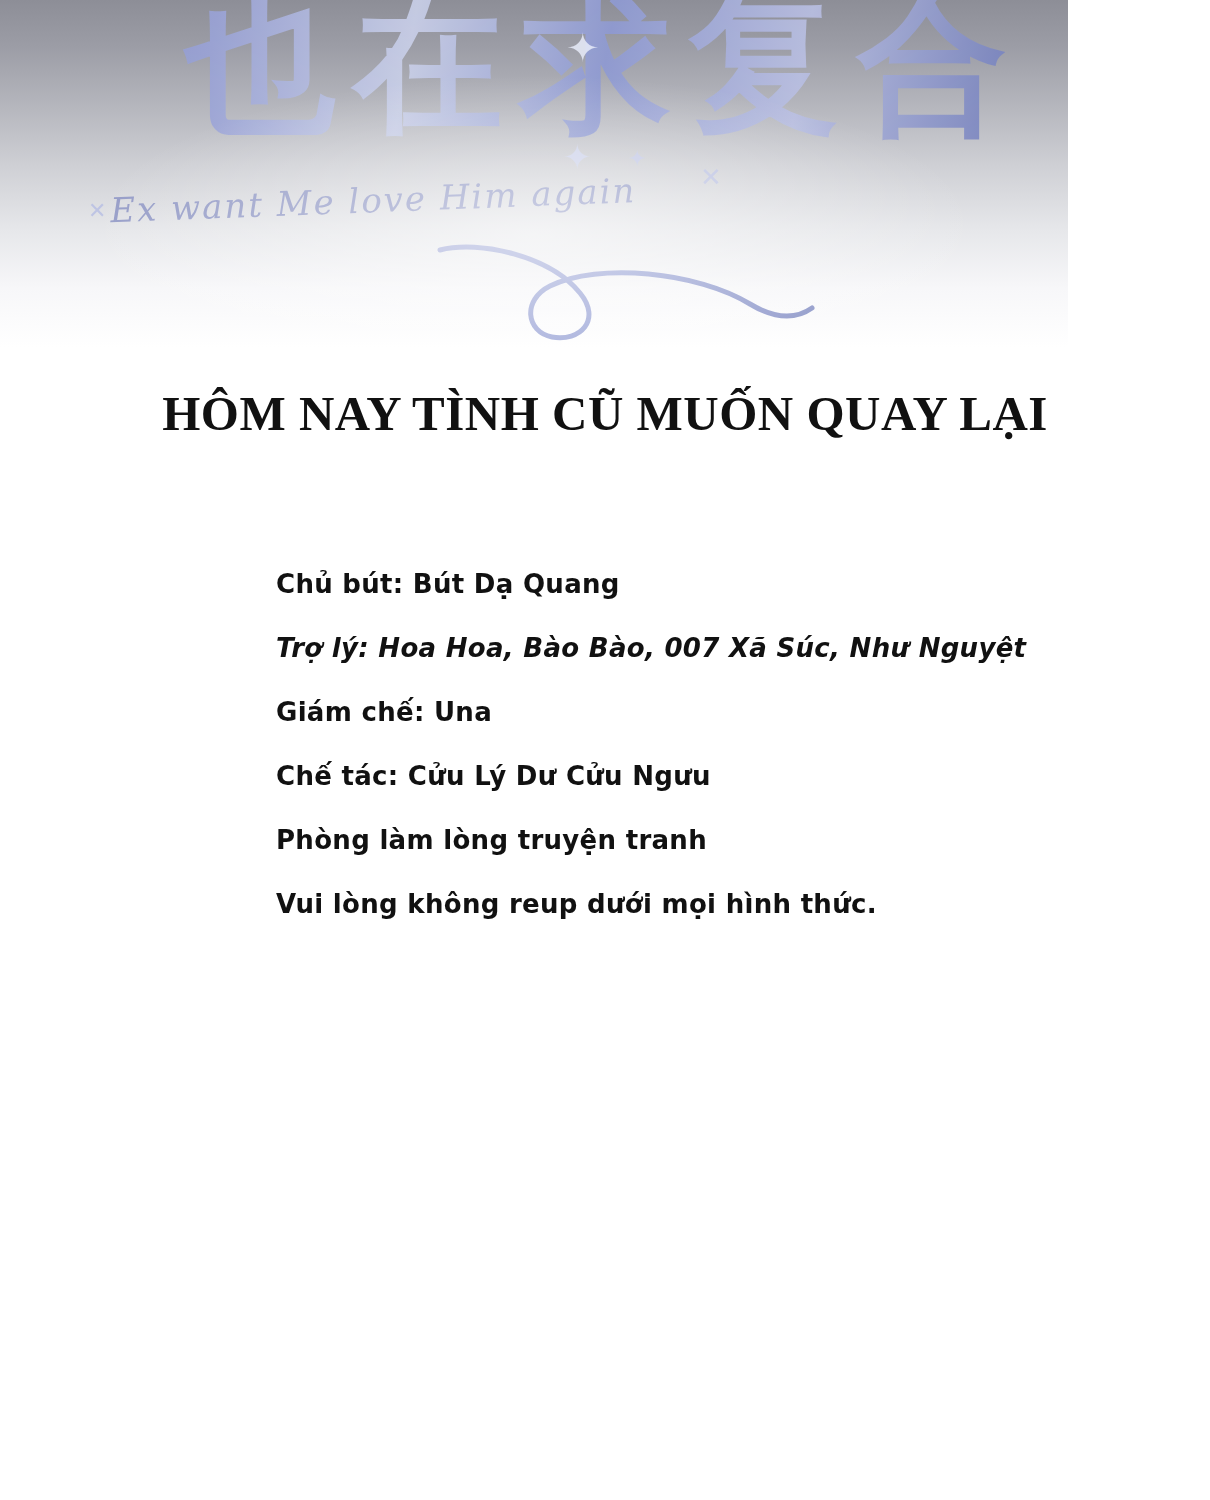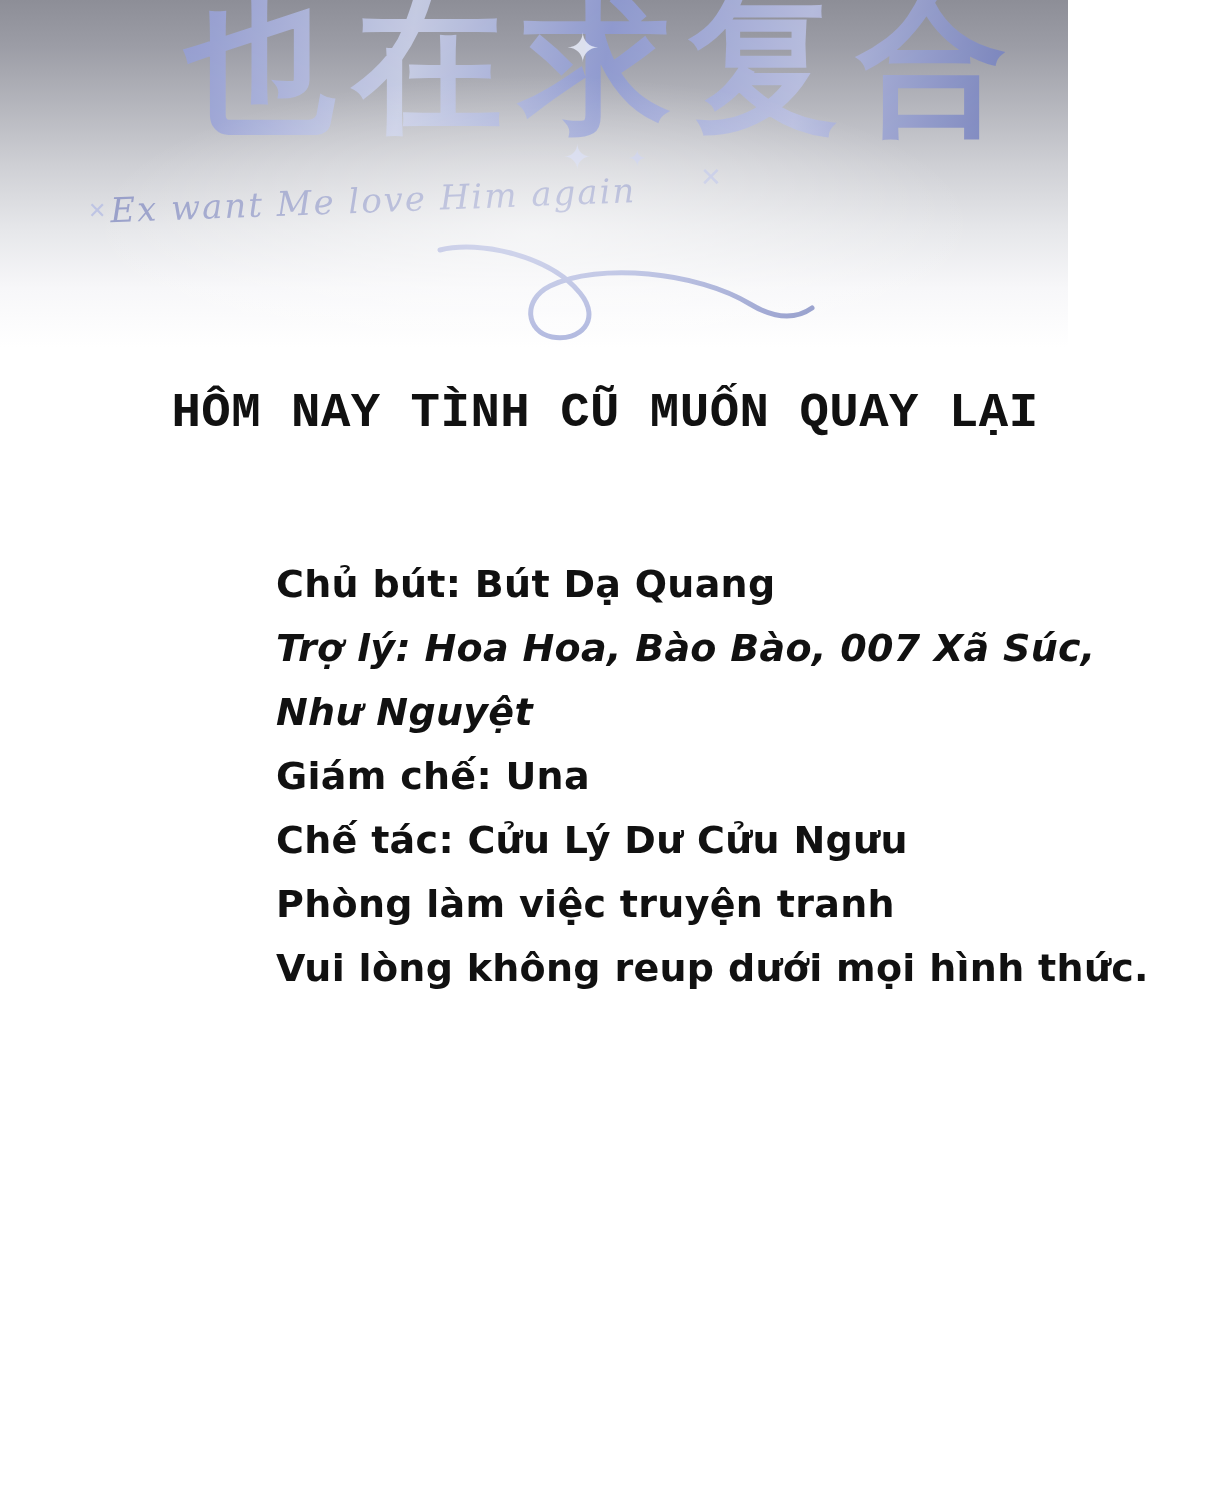--- a/index.html
+++ b/index.html
@@ -112,39 +112,39 @@
   .sparkle.s4 { left: 628px; top: 148px; font-size: 22px; color:#c3c9e9;}
   .sparkle.s5 { left: 700px; top: 164px; font-size: 26px; color:#b9c0e4;}
 
   
   .main-title {
     position: absolute;
     top: 385px;
     left: 0;
     width: 1210px;
     text-align: center;
-    font-family: Liberation Mono, monospace;
+    font-family: Liberation Serif, serif;
     font-weight: 700;
     font-size: 49px;
     letter-spacing: 0.5px;
     color: #111111;
     white-space: nowrap;
   }
 
   
   .credits {
     position: absolute;
     top: 552px;
     left: 276px;
     width: 880px;
   }
   .credits-line {
     font-family: "DejaVu Sans", sans-serif;
     font-weight: 700;
-    font-size: 38px;
+    font-size: 26px;
     line-height: 64px;
     color: #111111;
     letter-spacing: 0.3px;
     white-space: nowrap;
   }
   .credits-line.wrap { white-space: normal; font-style: italic; }
 </style>
 </head>
 <body>
 
@@ -173,15 +173,15 @@
 
 </div>
 
 <div class="main-title">HÔM NAY TÌNH CŨ MUỐN QUAY LẠI</div>
 
 <div class="credits">
   <div class="credits-line">Chủ bút: Bút Dạ Quang</div>
   <div class="credits-line wrap">Trợ lý: Hoa Hoa, Bào Bào, 007 Xã Súc, Như Nguyệt</div>
   <div class="credits-line">Giám chế: Una</div>
   <div class="credits-line">Chế tác: Cửu Lý Dư Cửu Ngưu</div>
-  <div class="credits-line">Phòng làm việc truyện tranh</div>
+  <div class="credits-line">Phòng làm lòng truyện tranh</div>
   <div class="credits-line">Vui lòng không reup dưới mọi hình thức.</div>
 </div>
 
 </body></html>

